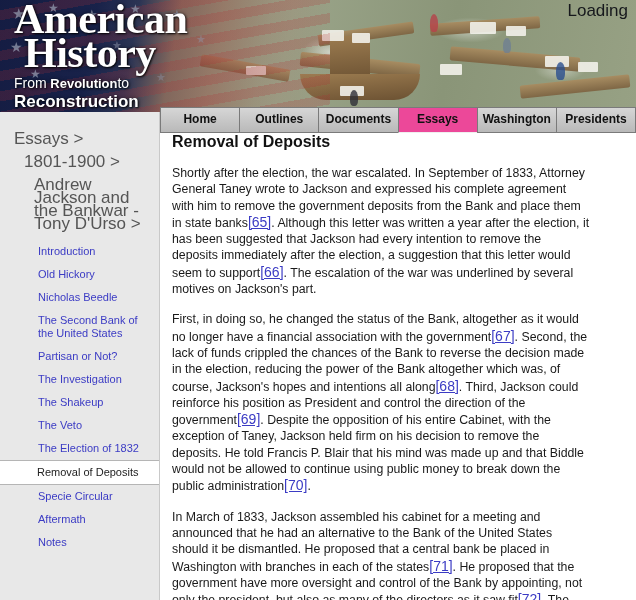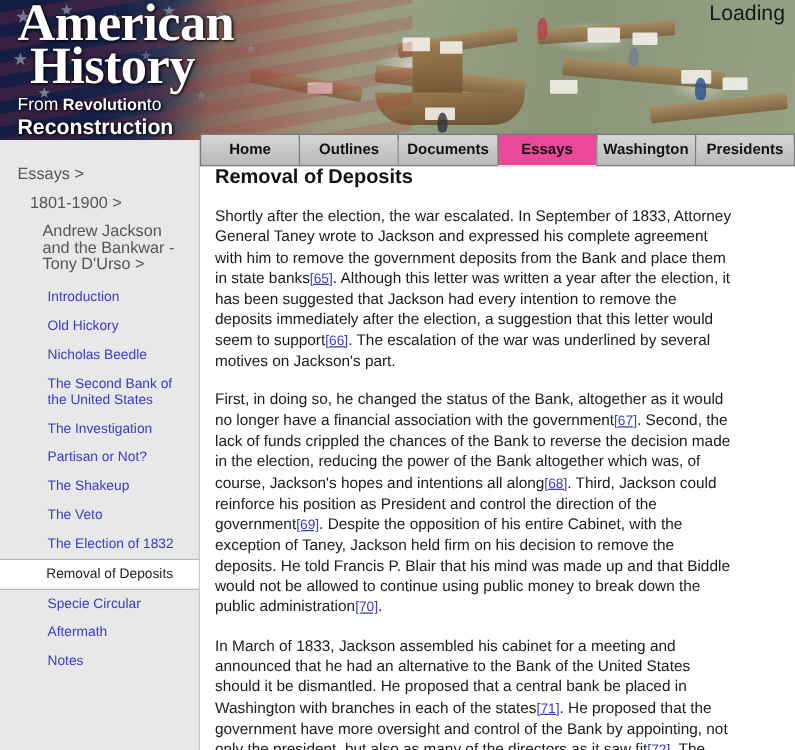--- a/index.html
+++ b/index.html
@@ -134,21 +134,21 @@
     display: flex;
   }
   .sidebar {
     width: 160px;
     background: #e8e8e8;
     border-right: 1px solid #c9c9c9;
     padding-top: 20px;
     flex-shrink: 0;
   }
   .crumb {
-    font-size: 13px;
+    font-size: 17px;
     color: #555;
     padding: 0 6px 10px 6px;
     line-height: 13px;
   }
   .crumb.c1 { margin-left: 8px; }
   .crumb.c2 { margin-left: 18px; }
   .crumb.c3 { margin-left: 28px; margin-right: 4px; }
   .navlink {
     display: block;
     font-size: 11px;
@@ -189,21 +189,21 @@
   }
   p.para {
     font-size: 12.3px;
     line-height: 16.3px;
     color: #1a1a1a;
     margin: 0 0 14px 0;
     text-align: left;
   }
   a.fn {
     color: #3b3bc4;
-    font-size: 11px;
+    font-size: 14px;
   }
 </style>
 </head>
 <body>
 
 <div id="page">
 
   <div class="banner">
     <div class="chamber-photo">
       <div class="desk" style="left:318px;top:28px;width:96px;height:12px;transform:rotate(-8deg);"></div>
@@ -273,22 +273,22 @@
       <div id="crumbs">
           <div class="crumb c1">Essays &gt;</div>
           <div class="crumb c2">1801-1900 &gt;</div>
           <div class="crumb c3">Andrew Jackson and the Bankwar - Tony D'Urso &gt;</div>
         </div>
       <div id="navlinks">
           <a href="#" class="navlink">Introduction</a>
           <a href="#" class="navlink">Old Hickory</a>
           <a href="#" class="navlink">Nicholas Beedle</a>
           <a href="#" class="navlink">The Second Bank of the United States</a>
+          <a href="#" class="navlink">Partisan or Not?</a>
           <a href="#" class="navlink">The Investigation</a>
-          <a href="#" class="navlink">Partisan or Not?</a>
           <a href="#" class="navlink">The Shakeup</a>
           <a href="#" class="navlink">The Veto</a>
           <a href="#" class="navlink">The Election of 1832</a>
           <a href="#" class="navlink active">Removal of Deposits</a>
           <a href="#" class="navlink">Specie Circular</a>
           <a href="#" class="navlink">Aftermath</a>
           <a href="#" class="navlink">Notes</a>
         </div>
     </div>
 

